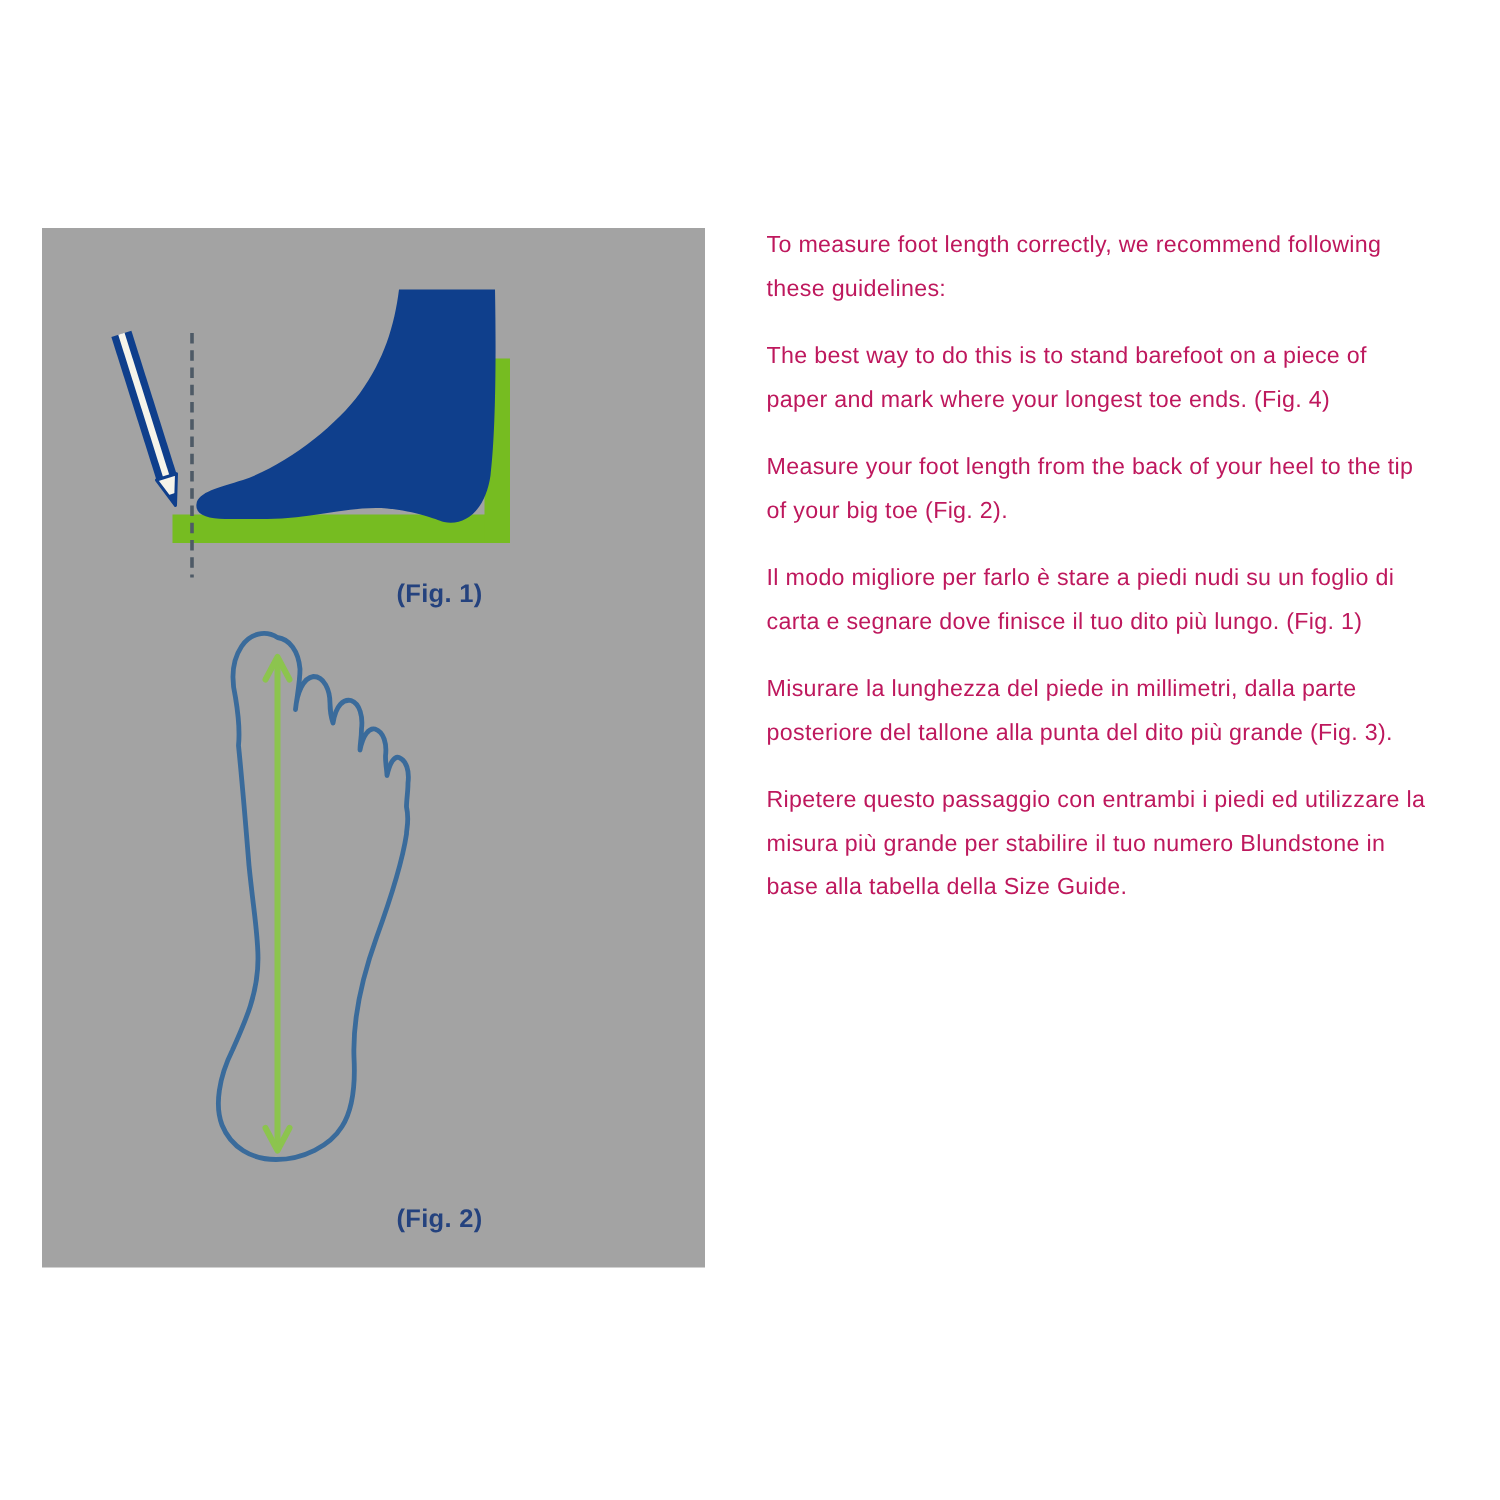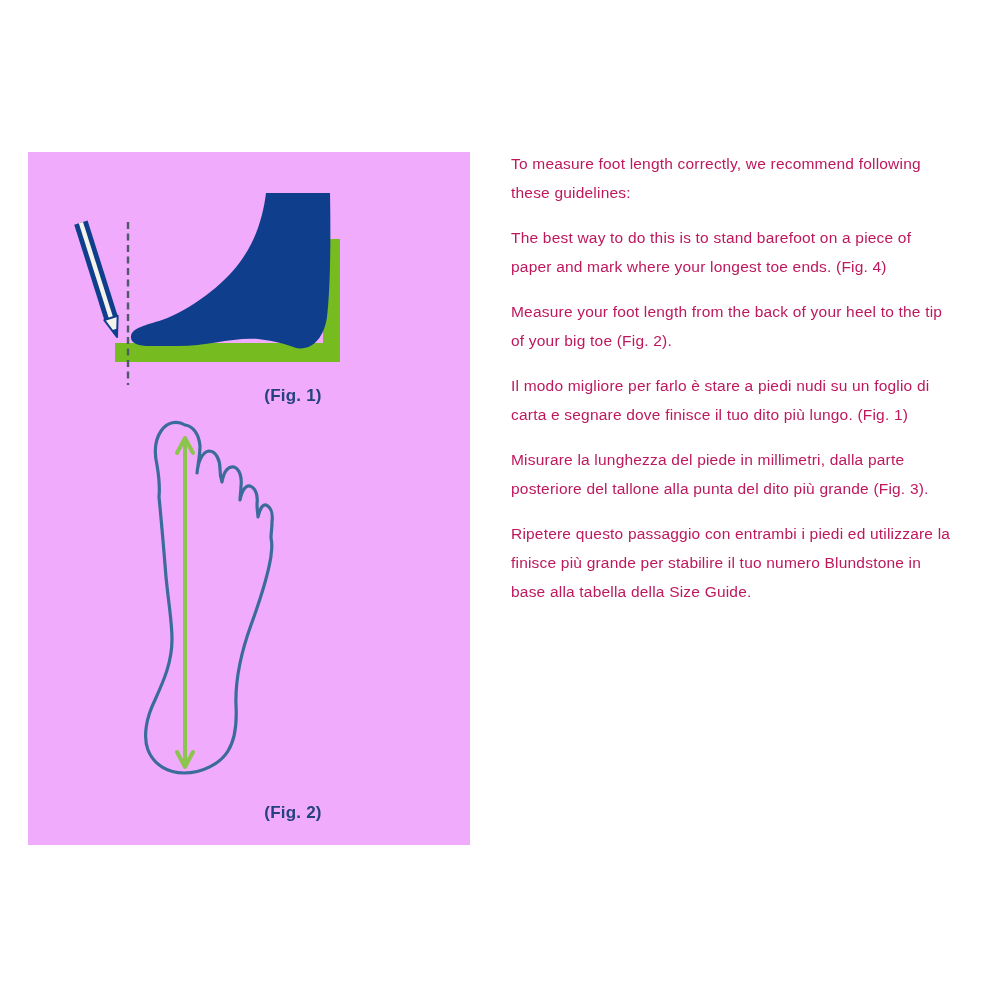--- a/index.html
+++ b/index.html
@@ -2,21 +2,21 @@
 <html><head>
 <meta charset="utf-8">
 <style>
   html,body{margin:0;padding:0;background:#ffffff;}
   .page{
     position:relative;width:1000px;height:1000px;background:#ffffff;overflow:hidden;
     font-family:"Liberation Sans",sans-serif;
   }
   .panel{
     position:absolute;left:28px;top:152px;width:442px;height:693px;
-    background:#f0abfc;
+    background:#a3a3a3;
   }
   .panel svg{position:absolute;left:0;top:0;}
   .fig-caption{
     position:absolute;width:120px;text-align:center;
     color:#24427E;font-size:17px;font-weight:600;letter-spacing:.2px;
   }
   .fig1-caption{left:205px;top:234px;}
   .fig2-caption{left:205px;top:651px;}
   .text-col{
     position:absolute;left:511px;top:149px;width:480px;
@@ -107,17 +107,17 @@
 these guidelines:</p>
     <p>The best way to do this is to stand barefoot on a piece of
 paper and mark where your longest toe ends. (Fig. 4)</p>
     <p>Measure your foot length from the back of your heel to the tip
 of your big toe (Fig. 2).</p>
     <p>Il modo migliore per farlo è stare a piedi nudi su un foglio di
 carta e segnare dove finisce il tuo dito più lungo. (Fig. 1)</p>
     <p>Misurare la lunghezza del piede in millimetri, dalla parte
 posteriore del tallone alla punta del dito più grande (Fig. 3).</p>
     <p>Ripetere questo passaggio con entrambi i piedi ed utilizzare la
-finisce più grande per stabilire il tuo numero Blundstone in
+misura più grande per stabilire il tuo numero Blundstone in
 base alla tabella della Size Guide.</p>
   </div>
 
 </div>
 
 </body></html>

